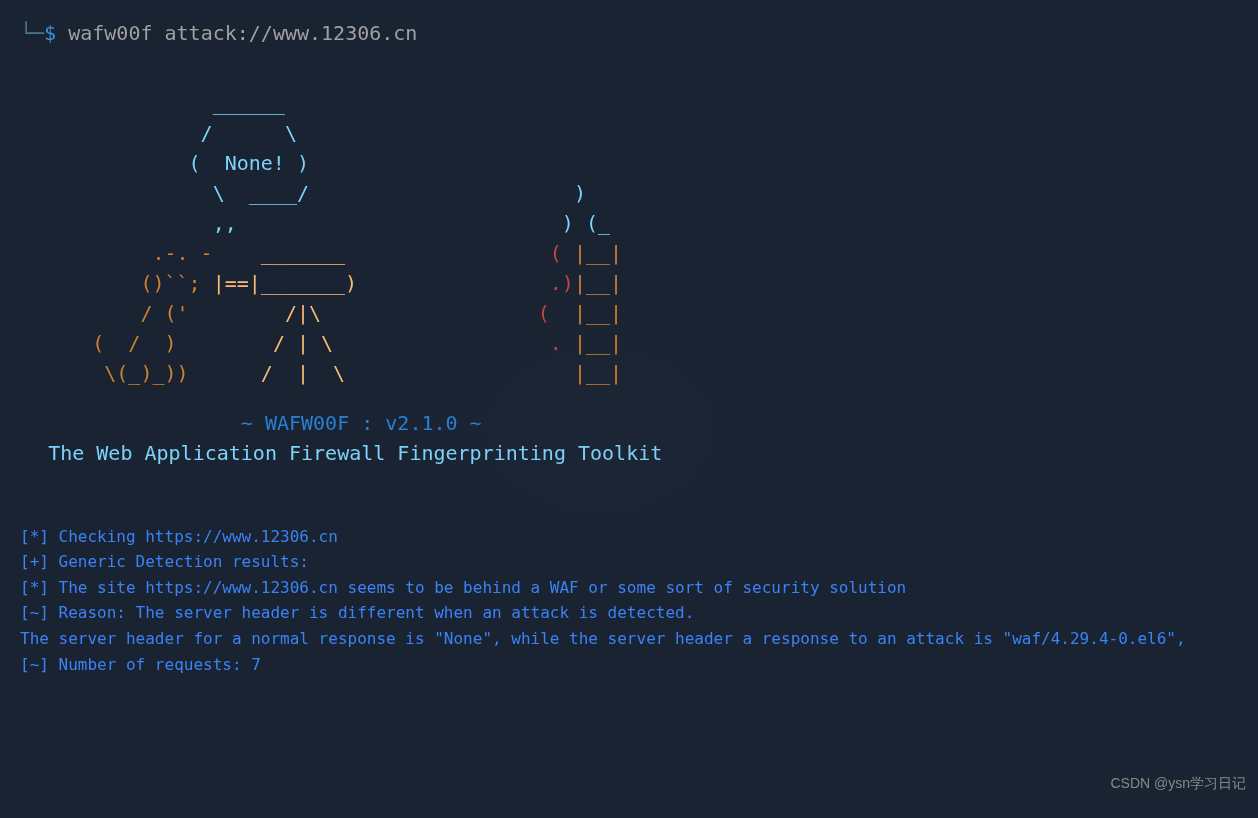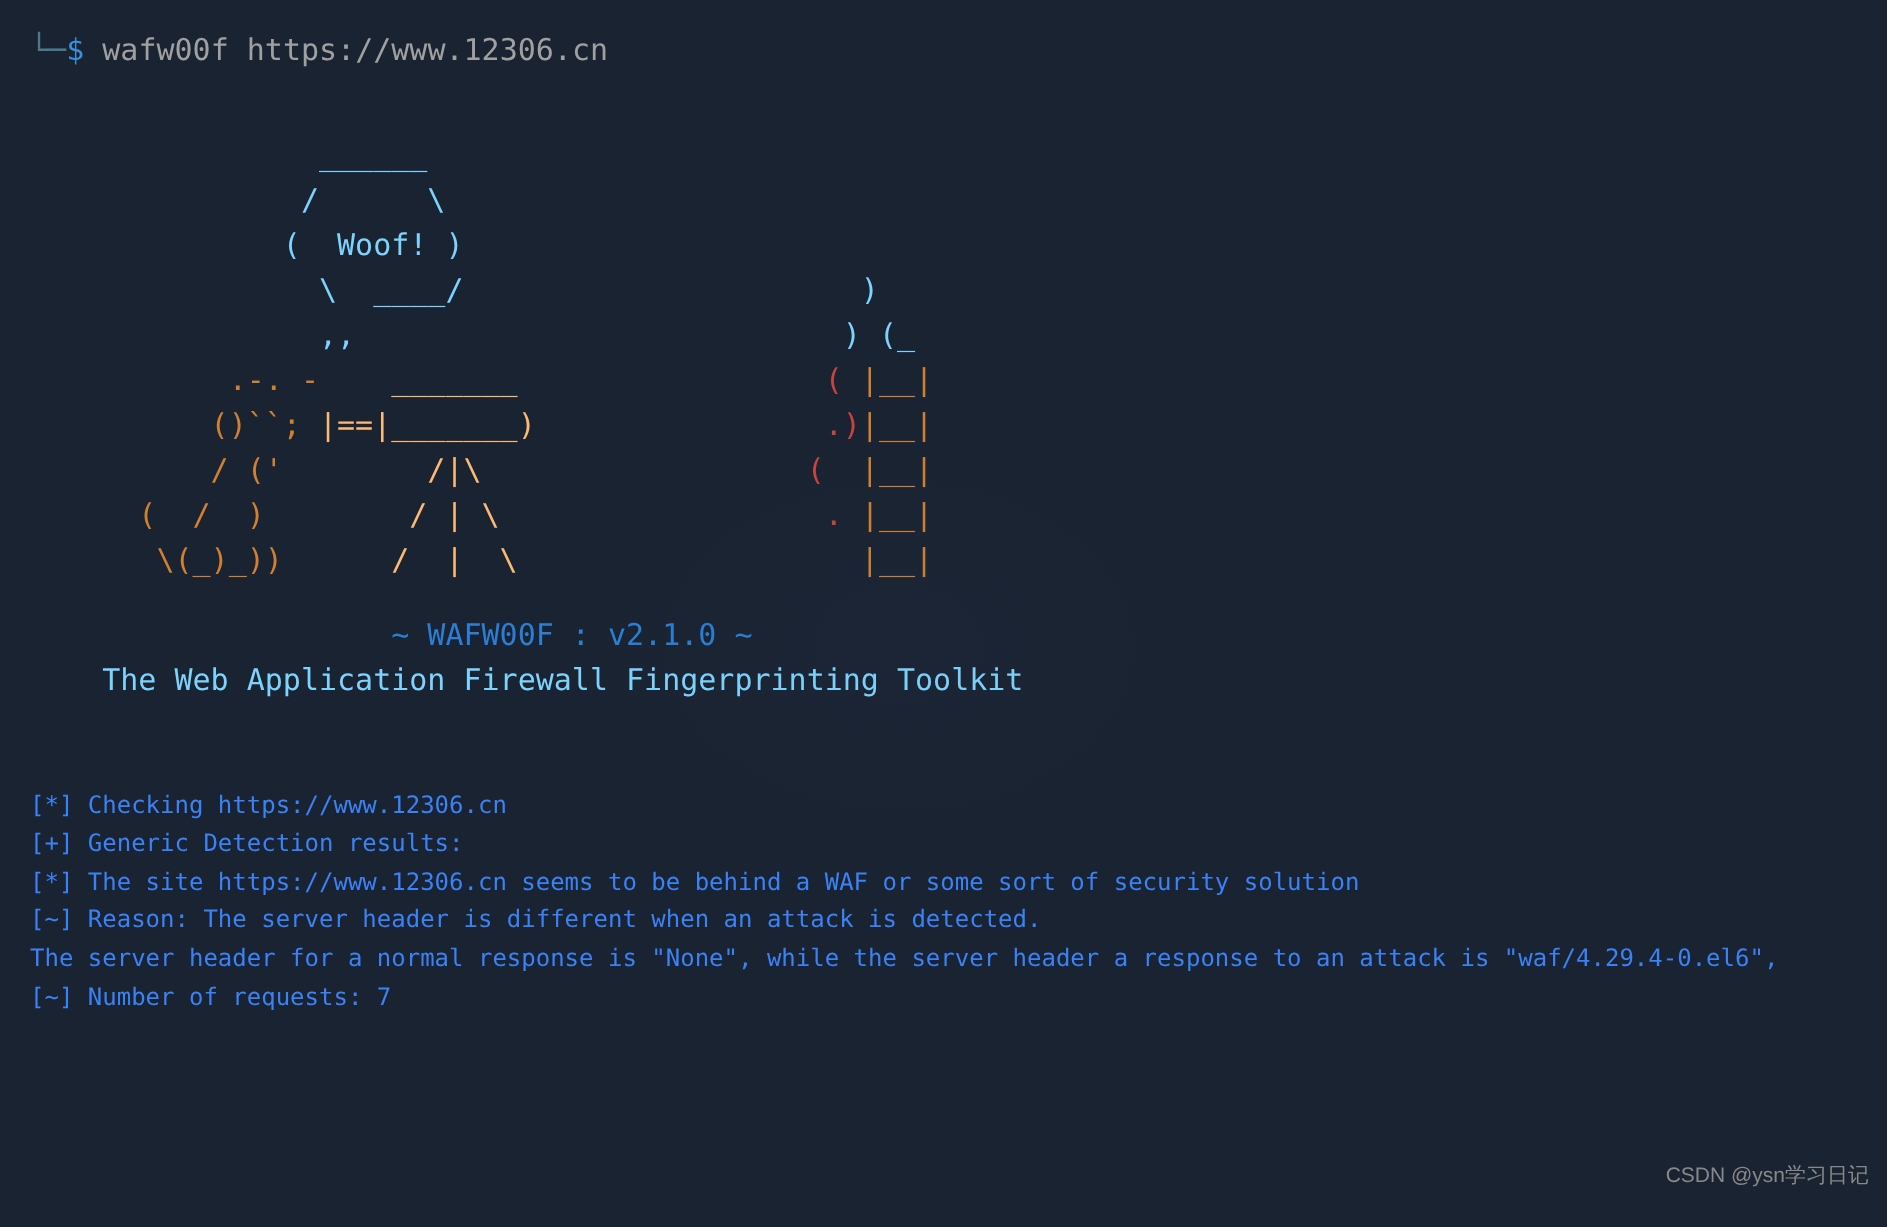--- a/index.html
+++ b/index.html
@@ -36,21 +36,21 @@
     white-space: pre;
     padding: 10px 20px 0 20px;
     line-height: 1.5;
     font-size: 20px;
   }
   .c-white { color: #7dd3fc; }
   .c-orange { color: #d08030; }
   .c-cyan { color: #fdba74; }
   .c-red { color: #c84440; }
   .c-blue-banner { color: #2a7fd4; }
-  .banner-line { text-align: left; white-space: pre; padding-left: 20px; }
+  .banner-line { text-align: left; white-space: pre; }
   .output {
     padding: 30px 32px 0 20px;
     color: #3b82f6;
     font-size: 16px;
     line-height: 1.6;
     white-space: pre-wrap;
     word-break: break-all;
   }
   .watermark {
     position: absolute;
@@ -77,26 +77,26 @@
 <div class="dragon-bg"></div>
 
 <div class="menubar">
   
   
   
   
   
 </div>
 
-<div class="prompt-line"><span class="branch">└─</span><span class="dollar">$</span> <span class="cmd">wafw00f https://www.12306.cn</span></div>
+<div class="prompt-line"><span class="branch">└─</span><span class="dollar">$</span> <span class="cmd">wafw00f attack://www.12306.cn</span></div>
 
 <div class="ascii-block">
 <span class="c-white">                ______</span>
 <span class="c-white">               /      \</span>
-<span class="c-white">              (  Woof! )</span>
+<span class="c-white">              (  None! )</span>
 <span class="c-white">                \  ____/                      )</span><span class="c-red"></span>
 <span class="c-white">                ,,                           ) (_</span>
 <span class="c-orange">           .-. -    </span><span class="c-cyan">_______                 </span><span class="c-red">( </span><span class="c-orange">|__|</span>
 <span class="c-orange">          ()``; </span><span class="c-cyan">|==|_______)                </span><span class="c-red">.)</span><span class="c-orange">|__|</span>
 <span class="c-orange">          / ('        </span><span class="c-cyan">/|\                  </span><span class="c-red">(  </span><span class="c-orange">|__|</span>
 <span class="c-orange">      (  /  )        </span><span class="c-cyan">/ | \                  </span><span class="c-red">. </span><span class="c-orange">|__|</span>
 <span class="c-orange">       \(_)_))      </span><span class="c-cyan">/  |  \                   </span><span class="c-orange">|__|</span>
 </div>
 
 <div style="height:20px"></div>

